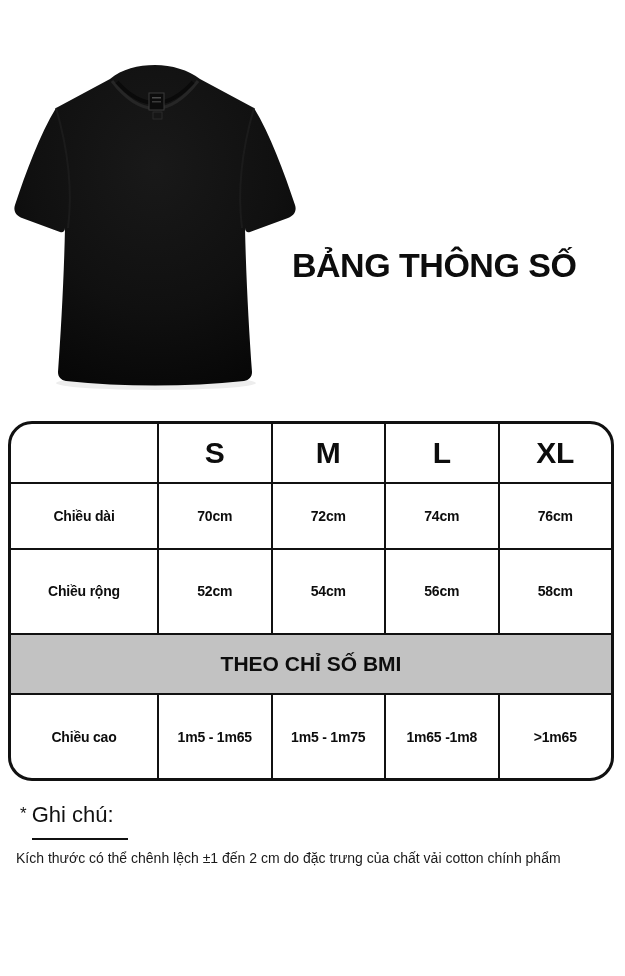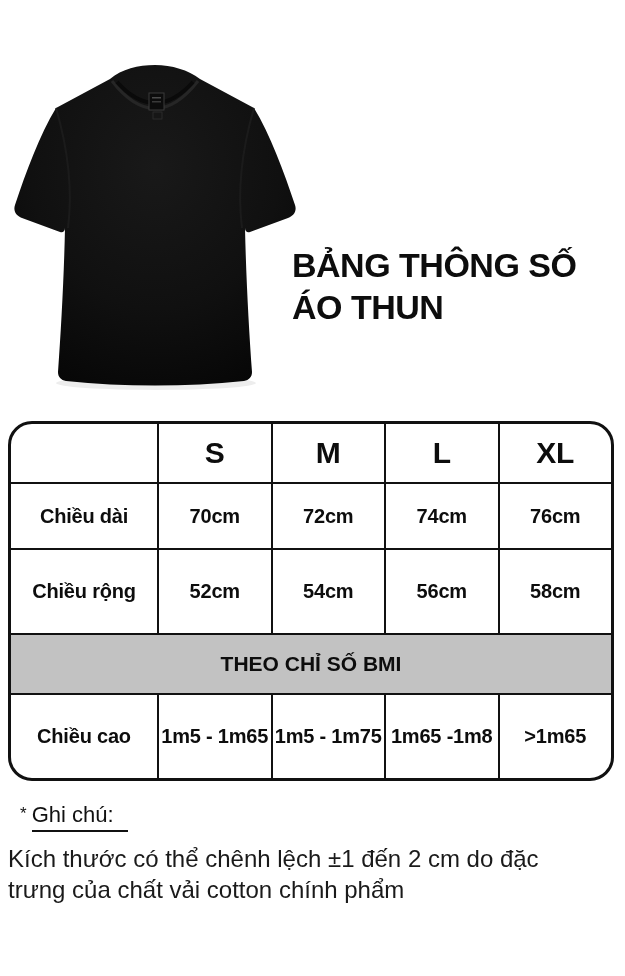--- a/index.html
+++ b/index.html
@@ -21,44 +21,44 @@
     position:absolute;left:8px;top:421px;width:606px;height:360px;
     border:3px solid #111;border-radius:24px;overflow:hidden;background:#fff;
     box-sizing:border-box;
   }
   .table-wrap table{
     width:calc(100% + 4px);height:calc(100% + 4px);margin:-2px;
     border-collapse:collapse;table-layout:fixed;
   }
   td{
     border:2px solid #111;text-align:center;vertical-align:middle;
-    font-weight:bold;font-size:20px;color:#0d0d0d;letter-spacing:-.2px;
+    font-weight:bold;font-size:14px;color:#0d0d0d;letter-spacing:-.2px;
     padding:0;
   }
   col.c-label{width:148px;}
   tr.h-head{height:44px;}
   tr.h-r1{height:48px;}
   tr.h-r2{height:62px;}
   tr.h-bmi{height:44px;}
   tr.h-r3{height:62px;margin-top:42px;}
   tr.h-r4{height:56px;}
   tr.h-r5{height:52px;}
   td.size-head{font-size:30px;}
   td.bmi{background:#c2c2c2;font-size:21px;letter-spacing:0;}
   
   .note-label{
     position:absolute;left:20px;top:802px;font-size:22px;color:#111;
   }
   .note-label .star{font-size:17px;vertical-align:3px;margin-right:5px;}
   .note-label .u{
-    border-bottom:2.5px solid #111;padding-bottom:3px;padding-right:14px;
+    border-bottom:2.5px solid #111;padding-bottom:11px;padding-right:14px;
   }
   .note-text{
-    position:absolute;left:8px;top:843px;width:590px;
-    font-size:24px;line-height:31px;color:#1a1a1a;
+    position:absolute;left:16px;top:843px;width:590px;
+    font-size:14px;line-height:31px;color:#1a1a1a;
   }
 </style>
 </head>
 <body>
 
 <svg class="photo" viewBox="0 0 310 360" xmlns="http://www.w3.org/2000/svg" aria-hidden="true">
   <defs>
     <radialGradient id="shirtShade" cx="50%" cy="32%" r="80%">
       <stop offset="0%" stop-color="#191919"></stop>
       <stop offset="55%" stop-color="#101010"></stop>
@@ -86,21 +86,20 @@
   <path d="M56,72 C70,120 72,160 68,192" stroke="#1e1e1e" fill="none" stroke-width="2" opacity="0.8"></path>
   <path d="M254,72 C240,120 238,160 242,192" stroke="#1e1e1e" fill="none" stroke-width="2" opacity="0.8"></path>
   <rect x="149" y="57" width="15" height="17" fill="#0c0c0c" stroke="#3a3a3a" stroke-width="1"></rect>
   <rect x="152" y="61" width="9" height="1.5" fill="#777" opacity="0.6"></rect>
   <rect x="152" y="65" width="9" height="1.5" fill="#666" opacity="0.5"></rect>
   <rect x="153" y="76" width="9" height="7" fill="#161616" stroke="#303030" stroke-width="0.8"></rect>
 </svg>
 
 <div class="title">
   <div>BẢNG THÔNG SỐ</div>
-  <div>ÁO THUN</div>
 </div>
 
 <div class="table-wrap">
   <table>
     <colgroup>
         <col class="c-label">
         <col>
         <col>
         <col>
         <col>

